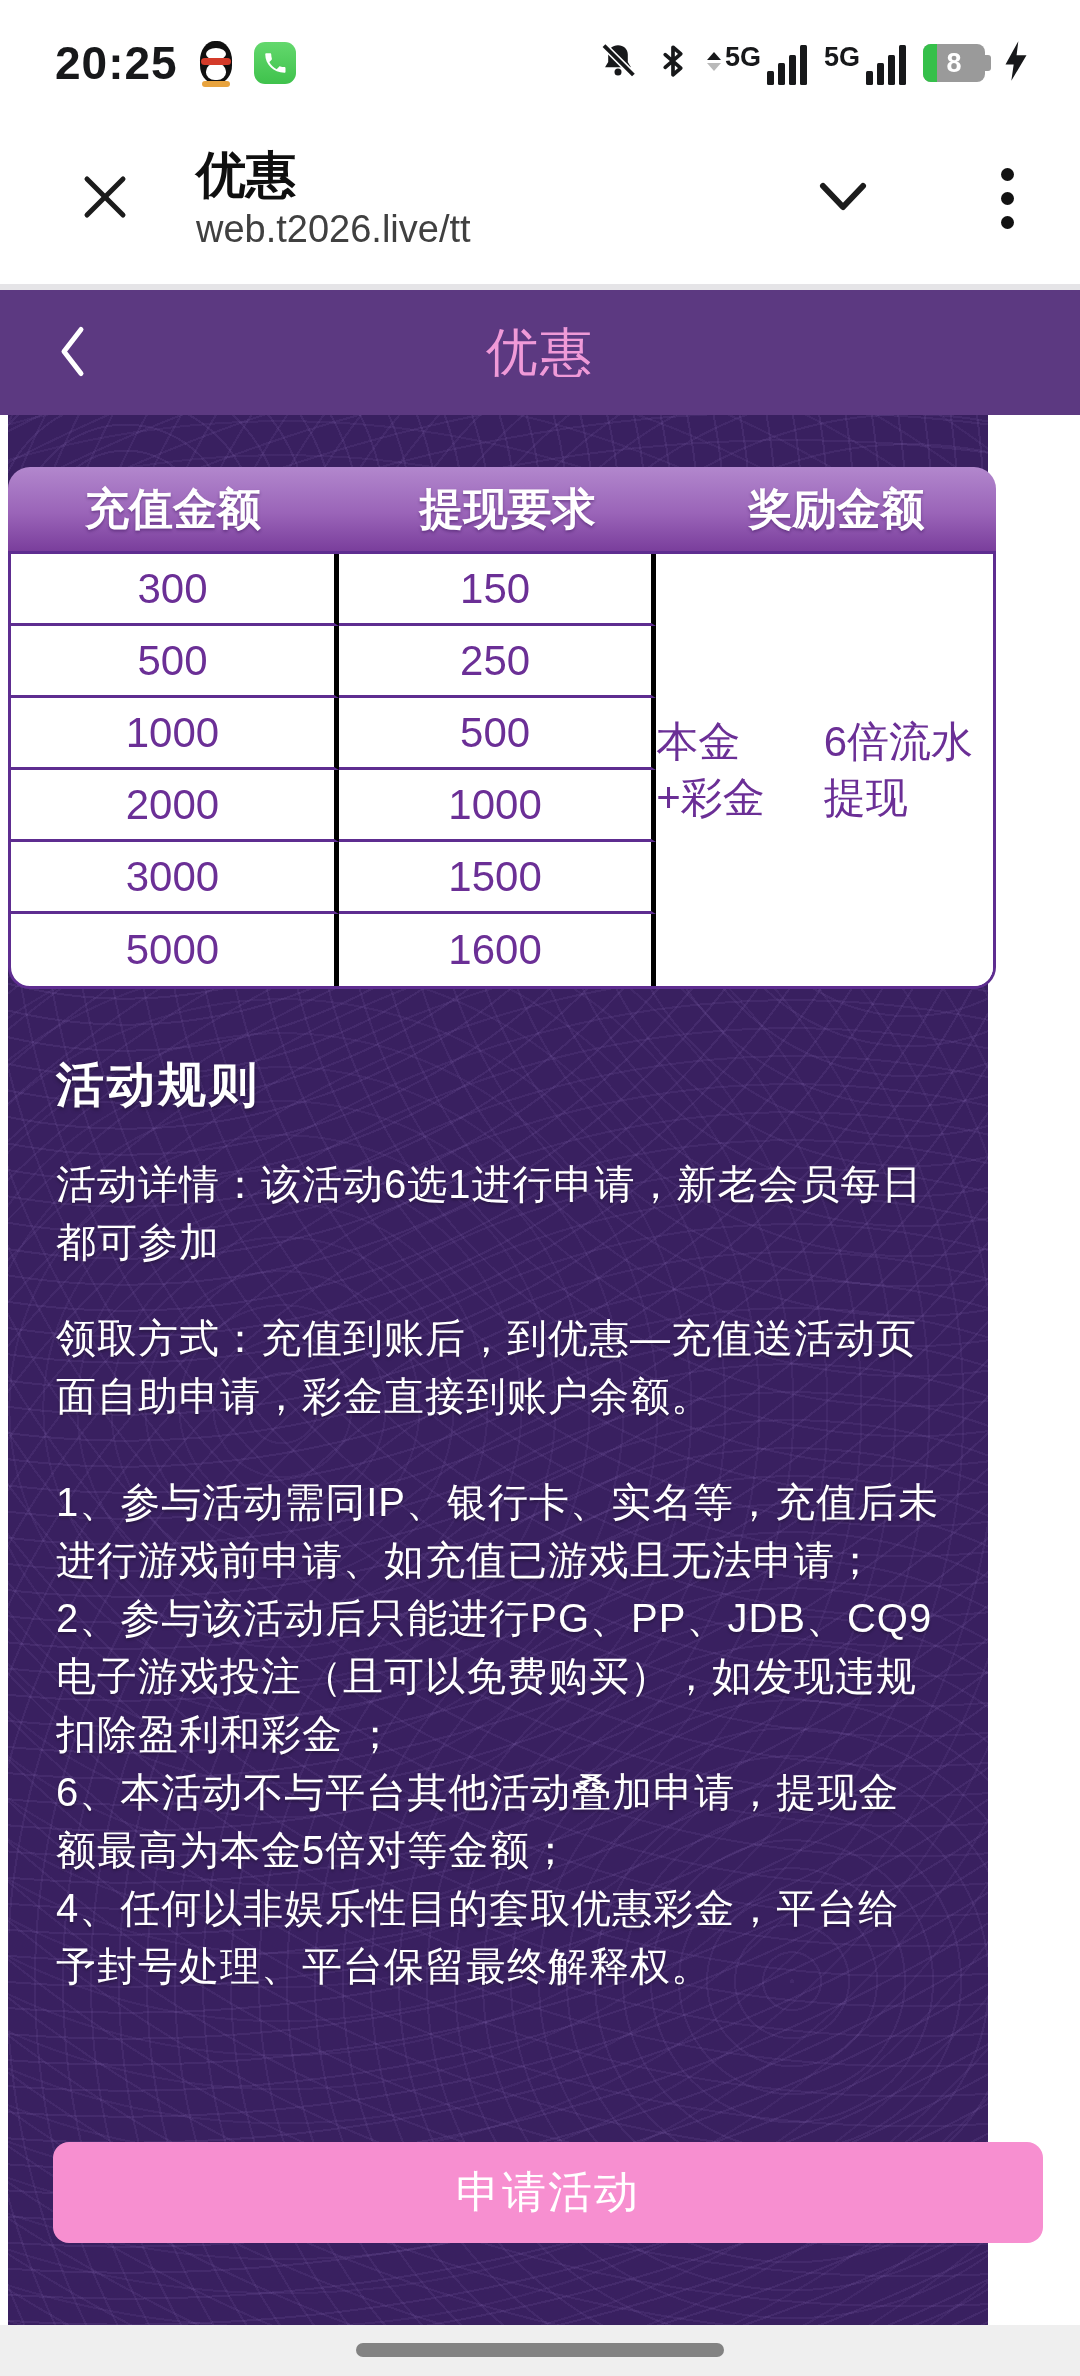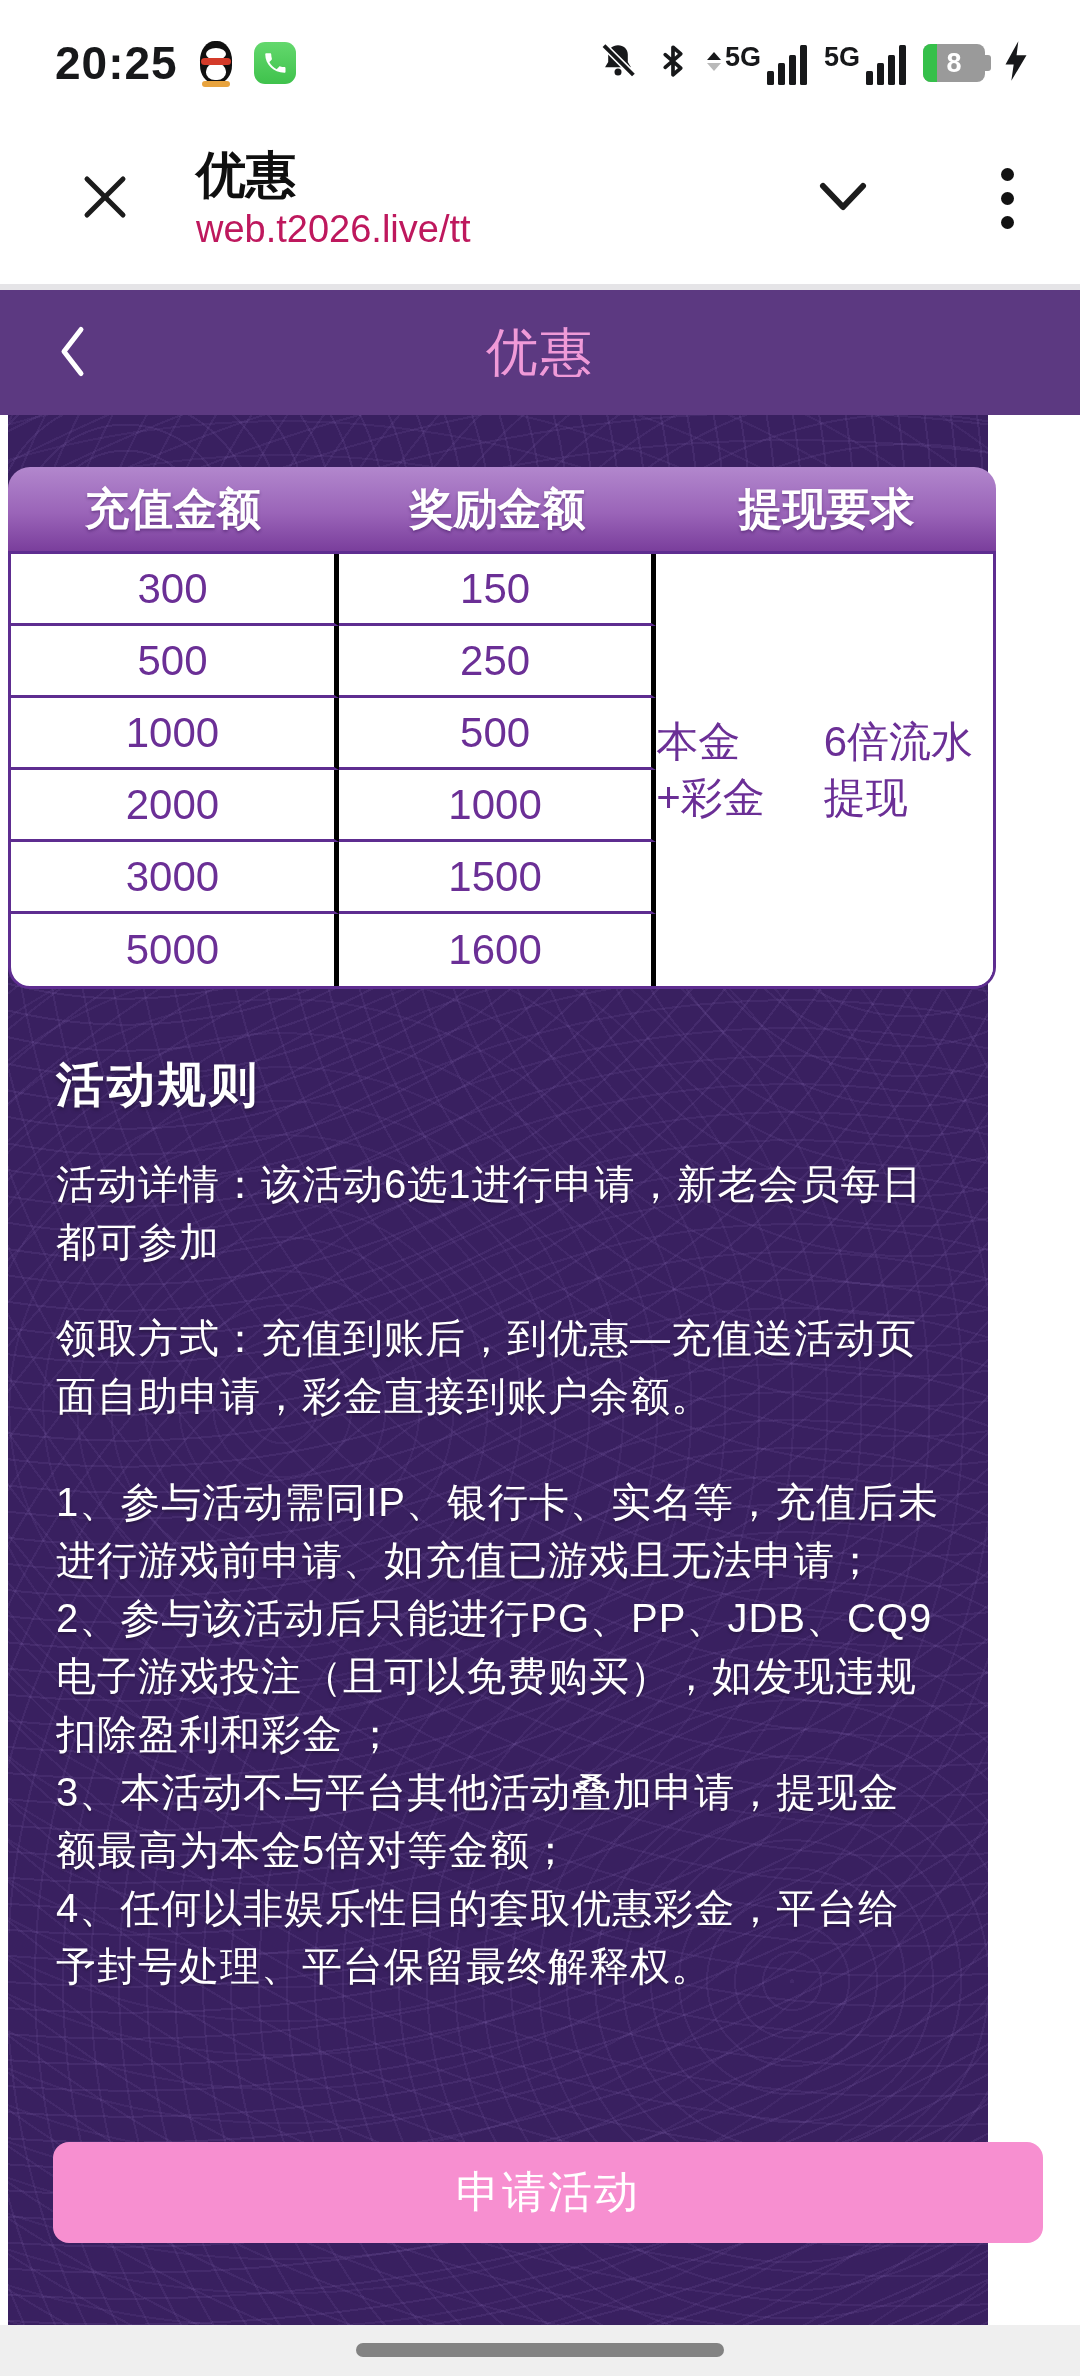--- a/index.html
+++ b/index.html
@@ -52,21 +52,21 @@
 
   
   .browser-bar {
     position:absolute; top:112px; left:0; width:1080px; height:172px;
     background:#ffffff; display:flex; align-items:center;
   }
   .icon-btn { background:none; border:none; padding:0; cursor:pointer; display:flex; align-items:center; justify-content:center; }
   .close-btn { margin-left:78px; }
   .bt-text { margin-left:64px; display:flex; flex-direction:column; }
   .bt-title { font-size:50px; font-weight:700; color:#0f0f0f; line-height:58px; }
-  .bt-url { font-size:38px; color:#be185d; margin-top:4px;text-align:center; }
+  .bt-url { font-size:38px; color:#404040; margin-top:4px;text-align:center; }
   .chevron-btn { margin-left:auto; margin-right:132px; }
   .dots-btn { margin-right:66px; flex-direction:column; gap:11px; }
   .dots-btn i { width:13px; height:13px; border-radius:50%; background:#121212; }
 
   .chrome-divider { position:absolute; top:284px; left:0; width:1080px; height:6px; background:#e5e4e7; }
 
   
   .page-header {
     position:absolute; top:290px; left:0; width:1080px; height:125px;
     background:#5c3981; display:flex; align-items:center; justify-content:center;
@@ -244,22 +244,22 @@
       </span>
     </button>
     <div class="ph-title">优惠</div>
   </div>
 
   <main class="content">
 
     <section class="promo-table">
       <div class="pt-header">
         <div class="hc hc1">充值金额</div>
+        <div class="hc hc3">提现要求</div>
         <div class="hc hc2">奖励金额</div>
-        <div class="hc hc3">提现要求</div>
       </div>
       <div class="pt-body">
         <div class="pt-merged">
           <span>本金+彩金</span>
           <span>6倍流水提现</span>
         </div>
         <div class="pt-cell c1">300</div>
         <div class="pt-cell c2">150</div>
         <div class="pt-cell c1">500</div>
         <div class="pt-cell c2">250</div>
@@ -274,21 +274,21 @@
       </div>
     </section>
 
     <h2 class="rules-heading">活动规则</h2>
     <p class="para">活动详情：该活动6选1进行申请，新老会员每日都可参加</p>
     <p class="para">领取方式：充值到账后，到优惠—充值送活动页面自助申请，彩金直接到账户余额。</p>
 
     <div class="rules-list">
       <p>1、参与活动需同IP、银行卡、实名等，充值后未进行游戏前申请、如充值已游戏且无法申请；</p>
       <p>2、参与该活动后只能进行PG、PP、JDB、CQ9电子游戏投注（且可以免费购买），如发现违规扣除盈利和彩金 ；</p>
-      <p>3、本活动不与平台其他活动叠加申请，提现金额最高为本金5倍对等金额；</p>
+      <p>6、本活动不与平台其他活动叠加申请，提现金额最高为本金5倍对等金额；</p>
       <p>4、任何以非娱乐性目的套取优惠彩金，平台给予封号处理、平台保留最终解释权。</p>
     </div>
 
     <button class="apply-btn">申请活动</button>
   </main>
 
   <footer class="bottom-bar">
     <div class="home-pill"></div>
   </footer>
 

